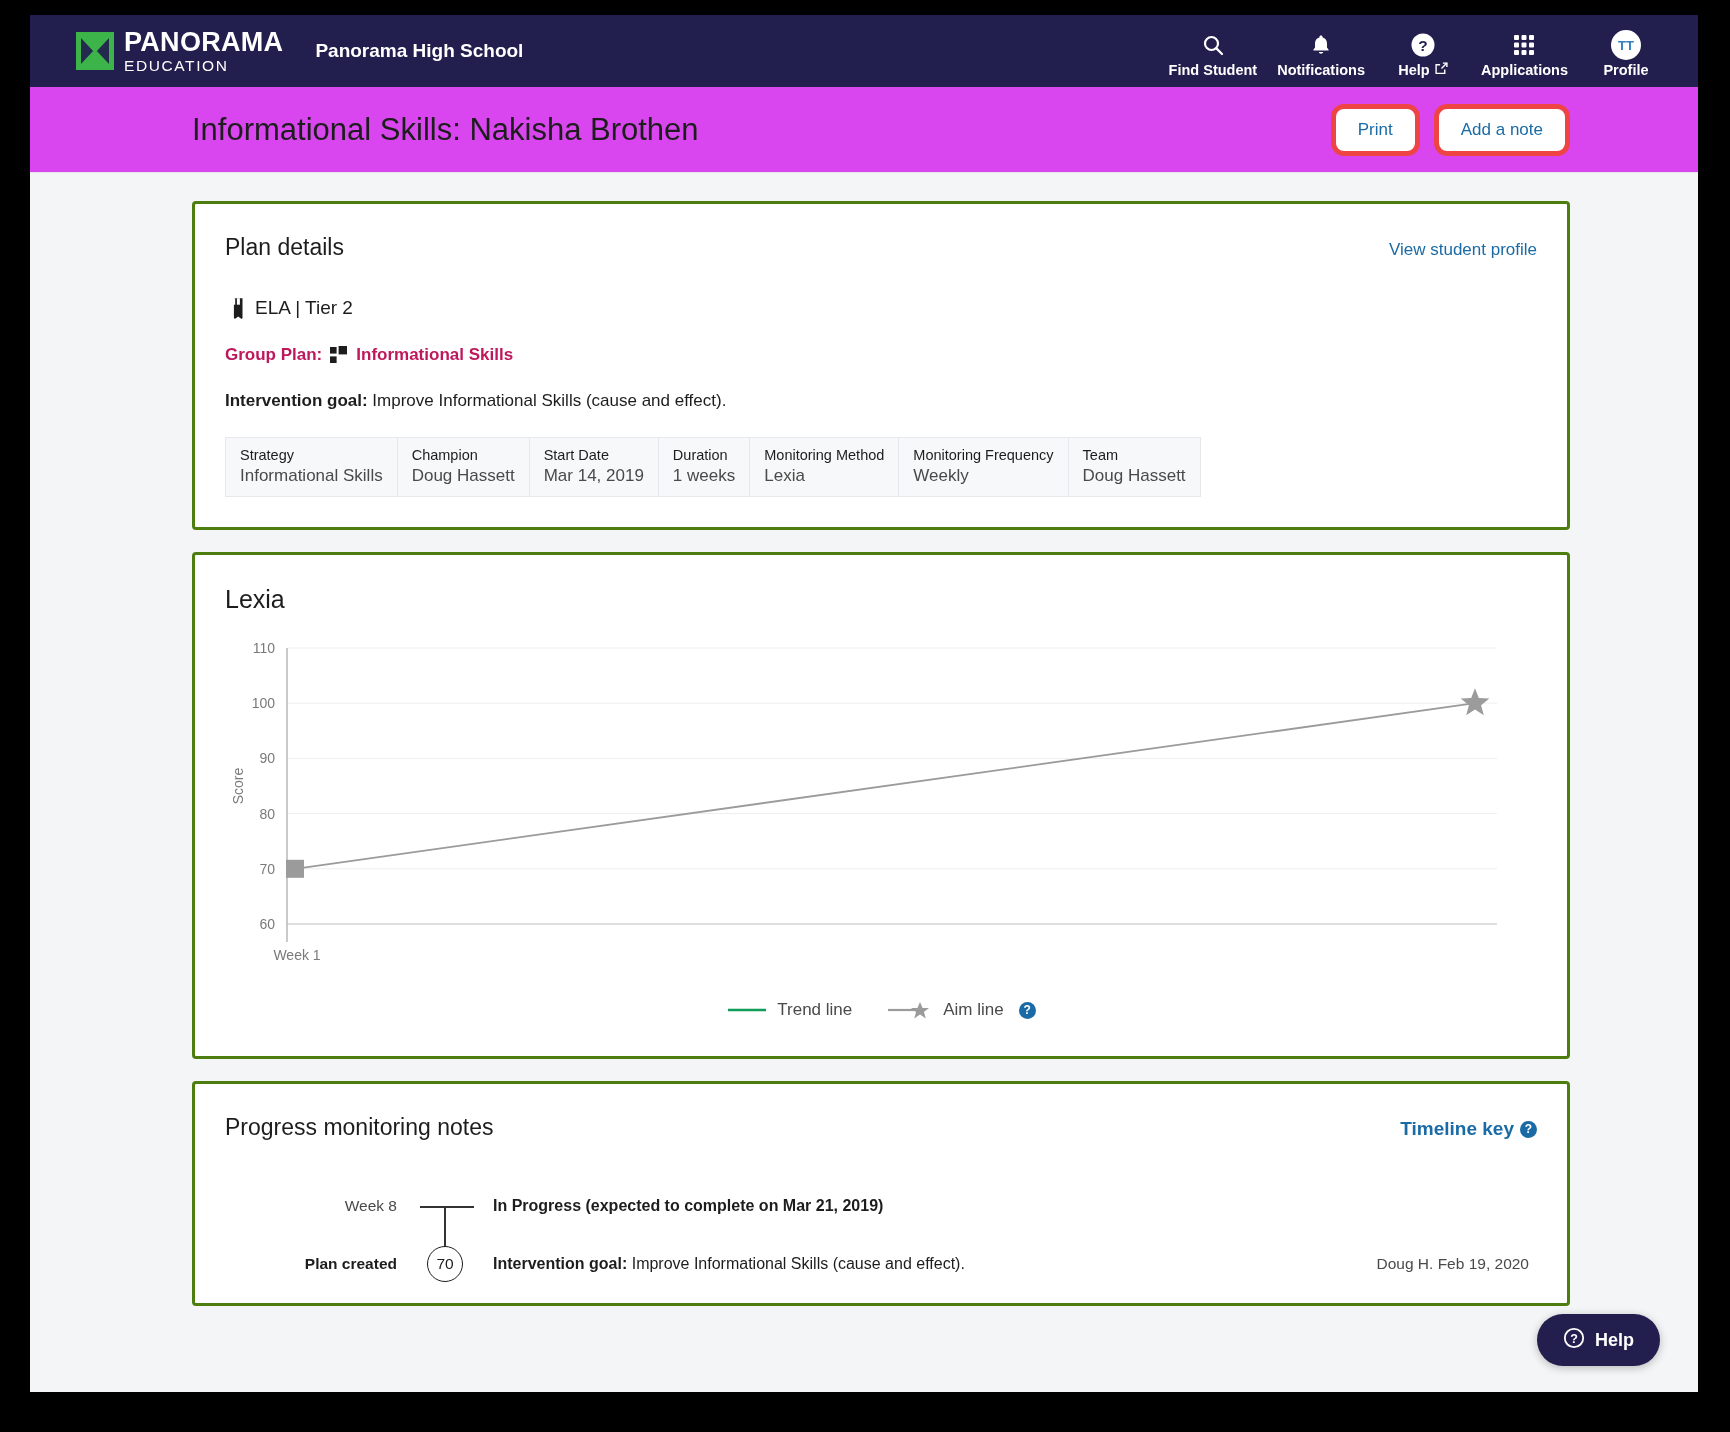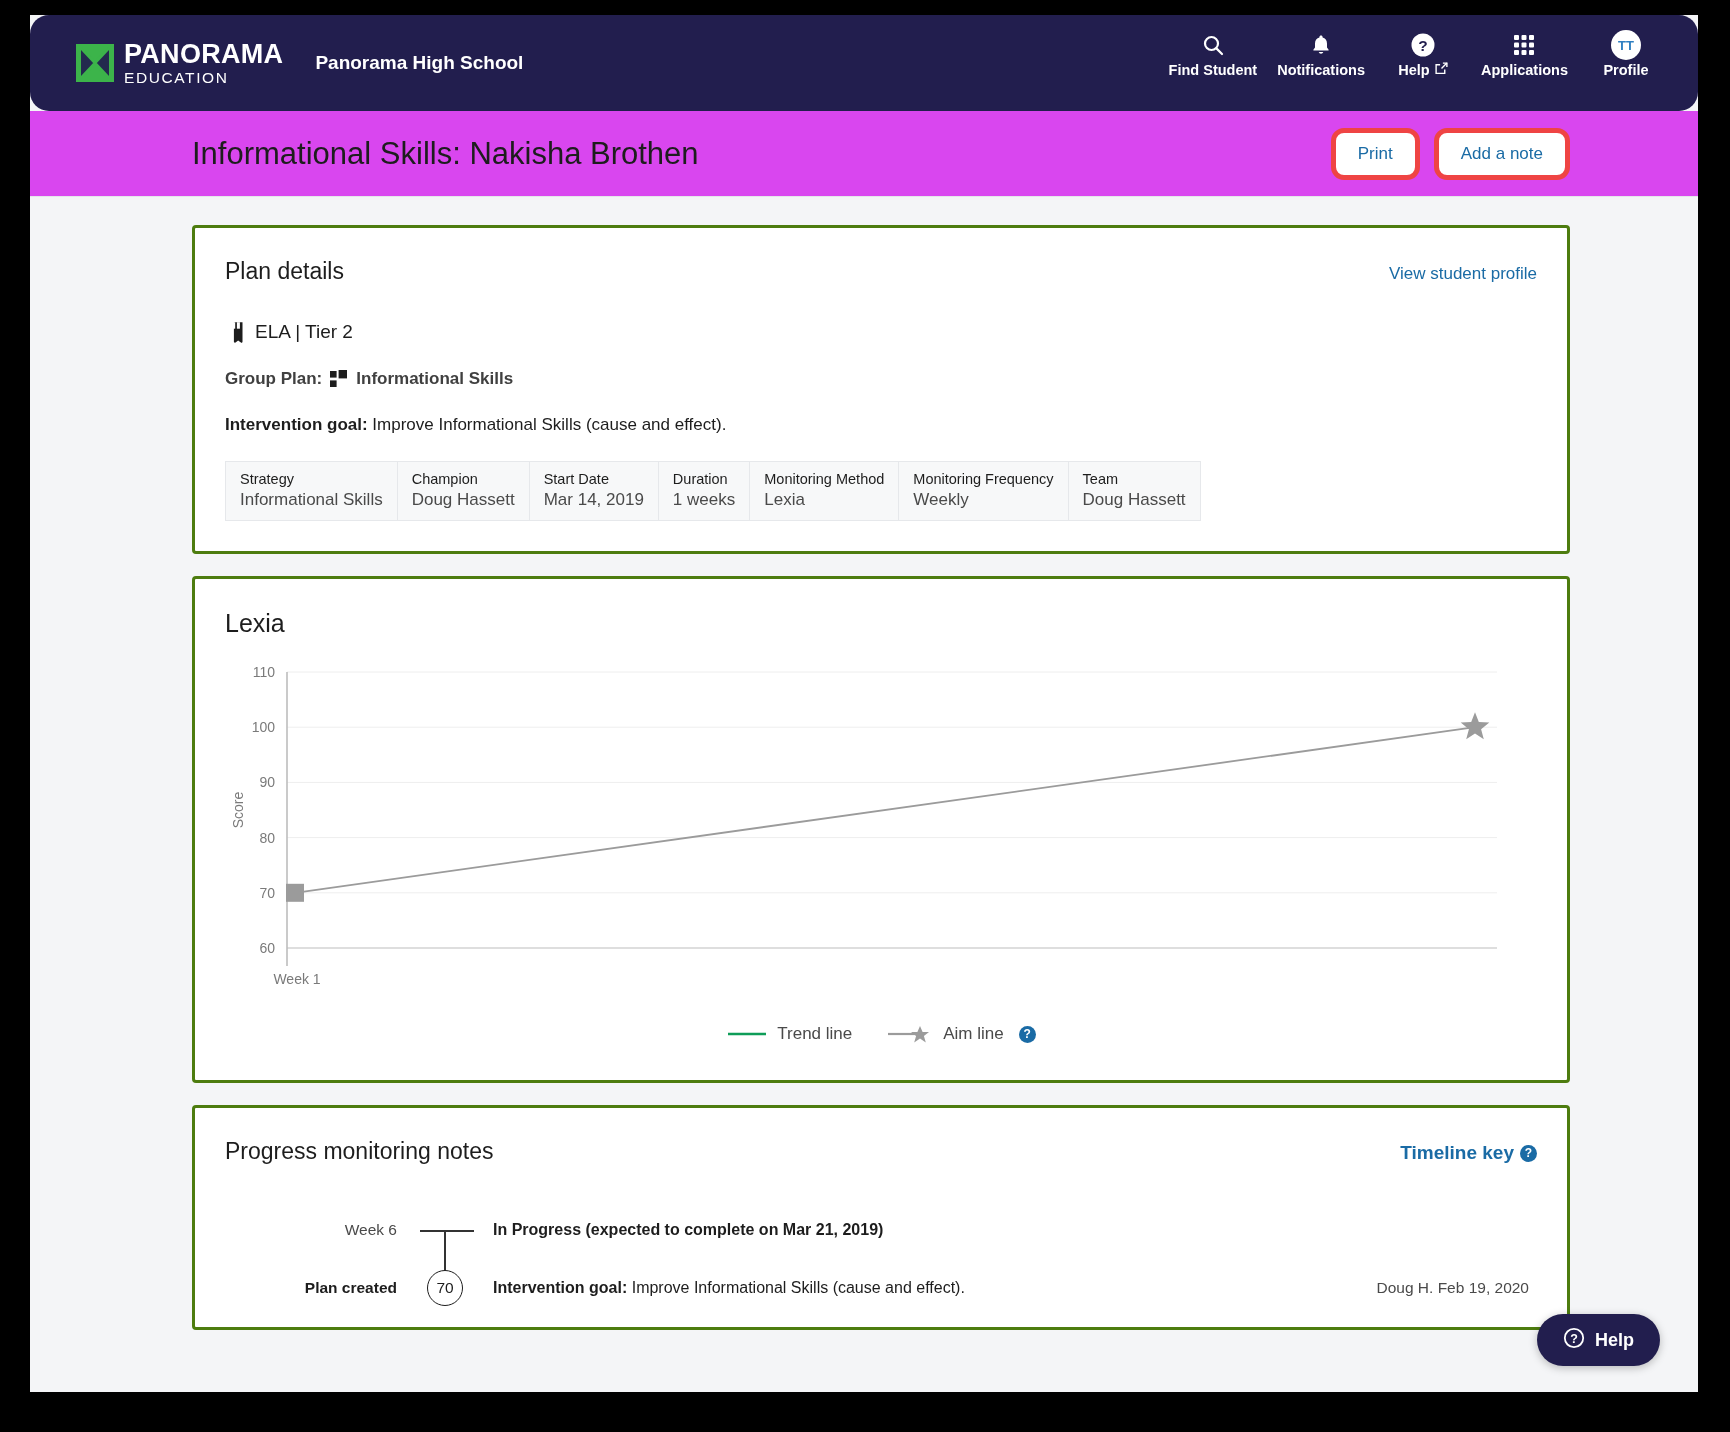--- a/index.html
+++ b/index.html
@@ -21,25 +21,24 @@
     position: absolute;
     left: 30px; top: 15px;
     width: 1668px; height: 1377px;
     background: #f4f5f7;
     overflow: hidden;
   }
 
   
   #topnav {
     position: relative;
-    height: 96px;
+    height: 72px;
     background: #221e4e;
     display: flex;
     align-items: center;
-    border-radius: 19px;
   }
   .logo-wrap {
     display: flex;
     align-items: center;
     margin-left: 46px;
   }
   .logo-mark {
     width: 38px; height: 38px;
     background: #3cb44a;
     position: relative;
@@ -161,21 +160,21 @@
   .subject-row {
     display: flex; align-items: center;
     margin-top: 36px;
     font-size: 19px;
     color: #1d1d1d;
   }
   .subject-row .bookicon { margin-right: 10px; display:flex; }
   .group-row {
     margin-top: 26px;
     font-size: 17px;
-    color: #404040;
+    color: #be185d;
     display: flex; align-items: center;
   }
   .group-row b { font-weight: bold; }
   .grp-icon { margin: 0 8px 0 8px; display:flex; }
   .goal-row {
     margin-top: 26px;
     font-size: 17px;
     color: #1d1d1d;
   }
   .goal-row b { font-weight: bold; }
@@ -491,21 +490,21 @@
         <div style="display:flex;align-items:center;">
           <a class="link-blue link-blue-bold">Timeline key</a>
           <span class="qmark">?</span>
         </div>
       </div>
 
       <div class="timeline">
         <div class="tl-vline" style="top:29px;height:58px;"></div>
 
         <div class="tl-row">
-          <div class="tl-left">Week 6</div>
+          <div class="tl-left">Week 8</div>
           <div class="tl-hline" style="left:195px;width:54px;top:29px;"></div>
           <div style="width:60px;"></div>
           <div class="tl-text">
             <b>In Progress (expected to complete on Mar 21, 2019)</b>
           </div>
         </div>
 
         <div class="tl-row">
           <div class="tl-left bold">Plan created</div>
           <div class="tl-node">

